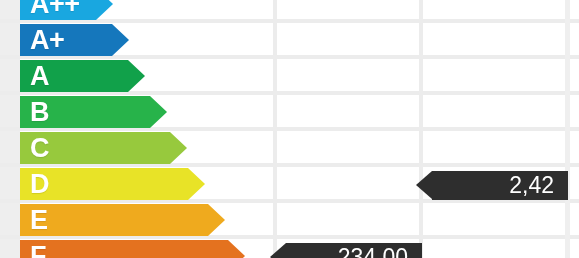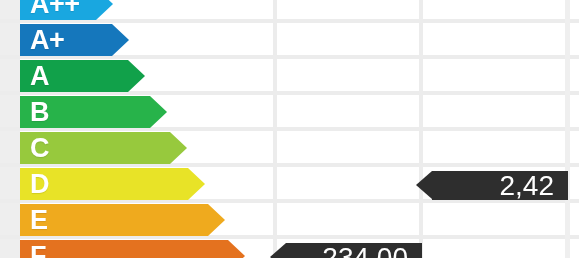--- a/index.html
+++ b/index.html
@@ -65,21 +65,21 @@
   }
   .callout .nose{
     position:absolute;left:-16px;top:0;
     width:0;height:0;
     border-top:14.5px solid transparent;
     border-bottom:14.5px solid transparent;
     border-right:16px solid #2e2e2e;
   }
   .callout .val{
     color:#ffffff;
-    font-size:28px;
+    font-size:23px;
     font-weight:normal;
     line-height:1;
     white-space:nowrap;
   }
 </style>
 </head>
 <body>
 
 <div id="label">
 

